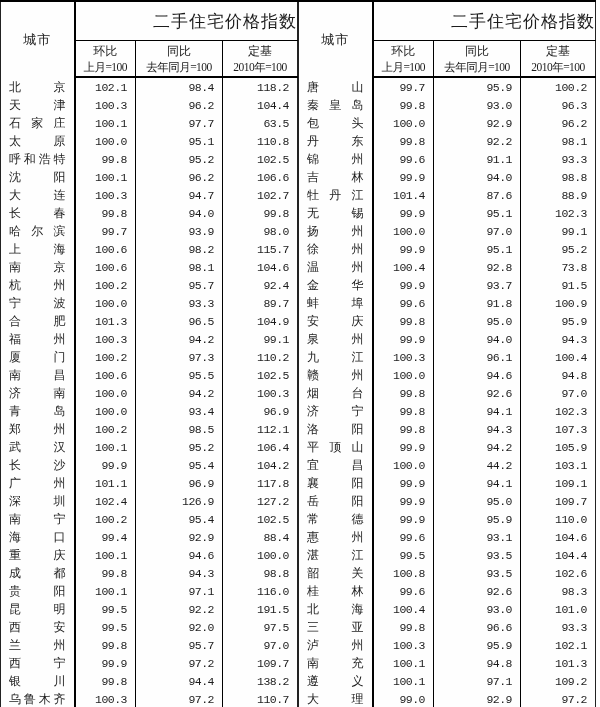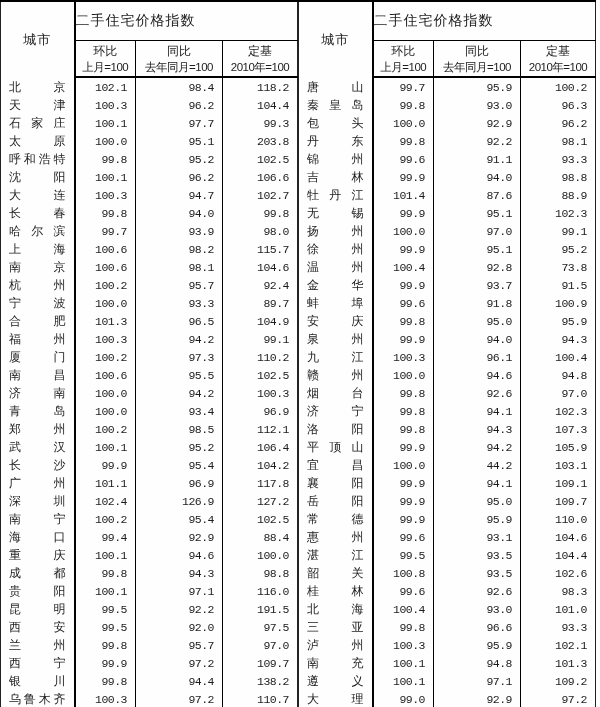--- a/index.html
+++ b/index.html
@@ -24,31 +24,31 @@
   col.c-fix{width:75px;}
   th{font-weight:normal;padding:0;}
   td{padding:0;}
   th.city-head{
     border-right:2px solid #000;
     font-size:13px;letter-spacing:1px;
     text-align:center;vertical-align:middle;
   }
   th.group-head{
     height:38px;border-bottom:1px solid #000;
-    font-size:14px;text-align:left;vertical-align:middle;
+    font-size:17px;text-align:right;vertical-align:middle;
     letter-spacing:1px;
     margin-top:15px;
   }
   th.sub-head{
     height:35px;border-left:1px solid #000;border-bottom:2px solid #000;
     text-align:center;vertical-align:middle;font-size:12px;line-height:16px;
   }
   th.sub-head .base{
     font-size:11.5px;
-    font-family:Liberation Sans, sans-serif;
+    font-family:Liberation Serif, serif;
     letter-spacing:-0.5px;
     text-align:center;
   }
   td.city-cell{
     height:18px;border-right:2px solid #000;vertical-align:middle;
     font-size:12px;
   }
   .city-just{
     display:flex;justify-content:space-between;
     padding:0 8px;line-height:18px;
@@ -119,32 +119,32 @@
         <tr>
           <td class="city-cell">
             <span class="city-just">
               <span>石</span>
               <span>家</span>
               <span>庄</span>
             </span>
           </td>
           <td class="num-cell">100.1</td>
           <td class="num-cell">97.7</td>
-          <td class="num-cell">99.3</td>
+          <td class="num-cell">63.5</td>
         </tr>
         <tr>
           <td class="city-cell">
             <span class="city-just">
               <span>太</span>
               <span>原</span>
             </span>
           </td>
           <td class="num-cell">100.0</td>
           <td class="num-cell">95.1</td>
-          <td class="num-cell">203.8</td>
+          <td class="num-cell">110.8</td>
         </tr>
         <tr>
           <td class="city-cell">
             <span class="city-just">
               <span>呼</span>
               <span>和</span>
               <span>浩</span>
               <span>特</span>
             </span>
           </td>

